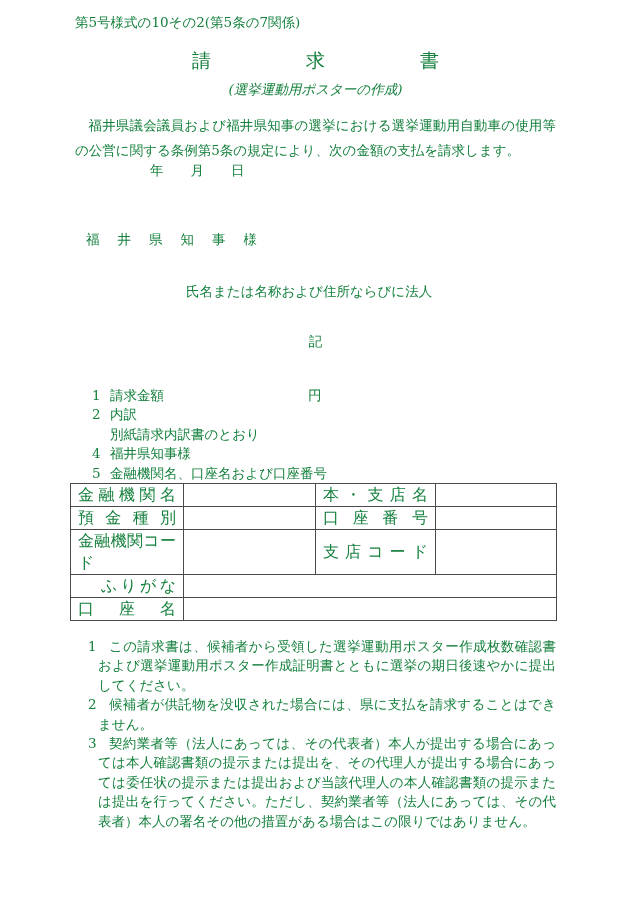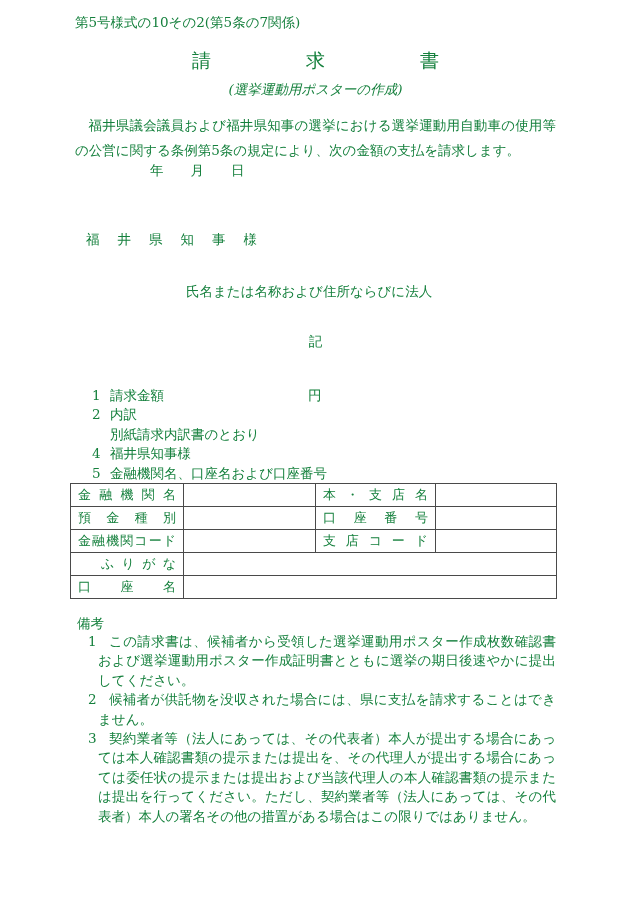--- a/index.html
+++ b/index.html
@@ -30,21 +30,21 @@
     border-collapse:collapse;
     table-layout:fixed;
     width:486px;
     margin-left:-5px;
     margin-top:0;
   }
   table.bank td {
     border:1px solid #4a4a4a;
     height:22px;
     padding:0 7px;
-    font-size:13px;
+    font-size:16px;
     line-height:22px;
     overflow:hidden;
   }
   td.lbl { text-align:justify; text-align-last:justify; }
   col.c1 { width:113px; } col.c2 { width:132px; }
   col.c3 { width:120px; } col.c4 { width:121px; }
   tr.dash-row td { border-bottom:1px dashed #8a8a8a;padding-left:30px; }
   .remarks { margin-top:16px; }
   .remarks-heading { margin-left:2px; line-height:16px; }
   .notes { margin-top:1px; line-height:19.4px; }
@@ -123,21 +123,20 @@
       <td colspan="3"></td>
     </tr>
     <tr>
       <td class="lbl">口座名</td>
       <td colspan="3"></td>
     </tr>
   </tbody>
     </table>
 
   <div class="remarks">
-    <div class="remarks-heading">備考</div>
     <div class="notes">
       <p class="note"><span class="note-num">1</span><span>この請求書は、候補者から受領した選挙運動用ポスター作成枚数確認書および選挙運動用ポスター作成証明書とともに選挙の期日後速やかに提出してください。</span></p>
       <p class="note"><span class="note-num">2</span><span>候補者が供託物を没収された場合には、県に支払を請求することはできません。</span></p>
       <p class="note"><span class="note-num">3</span><span>契約業者等（法人にあっては、その代表者）本人が提出する場合にあっては本人確認書類の提示または提出を、その代理人が提出する場合にあっては委任状の提示または提出および当該代理人の本人確認書類の提示または提出を行ってください。ただし、契約業者等（法人にあっては、その代表者）本人の署名その他の措置がある場合はこの限りではありません。</span></p>
     </div>
   </div>
 
 </div>
 
 </body></html>

